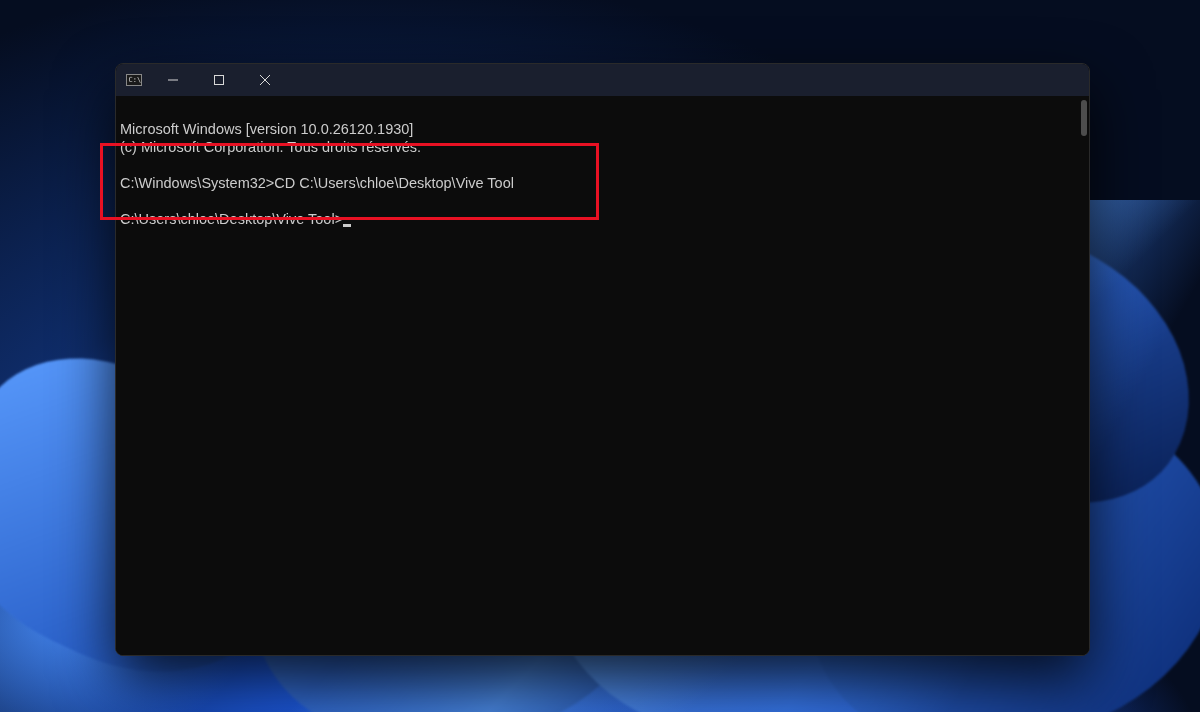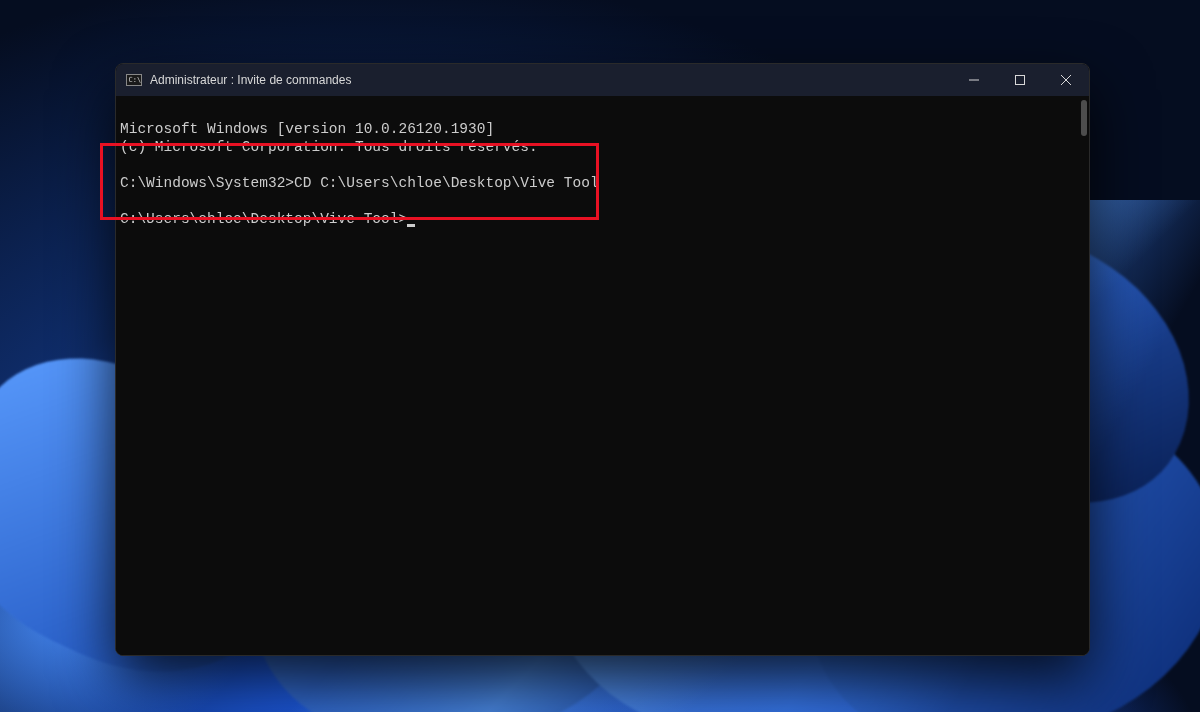--- a/index.html
+++ b/index.html
@@ -118,21 +118,21 @@
       align-items: center;
       justify-content: center;
       color: #d8d8d8;
       cursor: pointer;
     }
     
     .terminal-body {
       flex: 1;
       background: #0c0c0c;
       padding: 6px 2px 6px 4px;
-      font-family: Liberation Mono, monospace;
+      font-family: Liberation Sans, sans-serif;
       font-size: 14.5px;
       line-height: 18px;
       color: #cccccc;
       position: relative;
       overflow: hidden;
     }
     
     .terminal-content {
       white-space: pre;
       position: relative;
@@ -179,21 +179,20 @@
 </div>
 
 <div class="window">
   <div class="titlebar">
     <div class="titlebar-icon">
       <svg viewBox="0 0 16 16">
         <rect x="0.5" y="2.5" width="15" height="11" fill="#1a1a1a" stroke="#888" stroke-width="1"></rect>
         <text x="2.5" y="10" font-size="7" fill="#ccc" font-family="monospace">C:\</text>
       </svg>
     </div>
-    <div class="titlebar-title">Administrateur : Invite de commandes</div>
     <div class="titlebar-controls">
       <div class="titlebar-btn">
         <svg width="10" height="10" viewBox="0 0 10 10">
             <line x1="0" y1="5" x2="10" y2="5" stroke="currentColor" stroke-width="1"></line>
           </svg>
       </div>
       <div class="titlebar-btn">
         <svg width="10" height="10" viewBox="0 0 10 10">
             <rect x="0.5" y="0.5" width="9" height="9" fill="none" stroke="currentColor" stroke-width="1"></rect>
           </svg>

